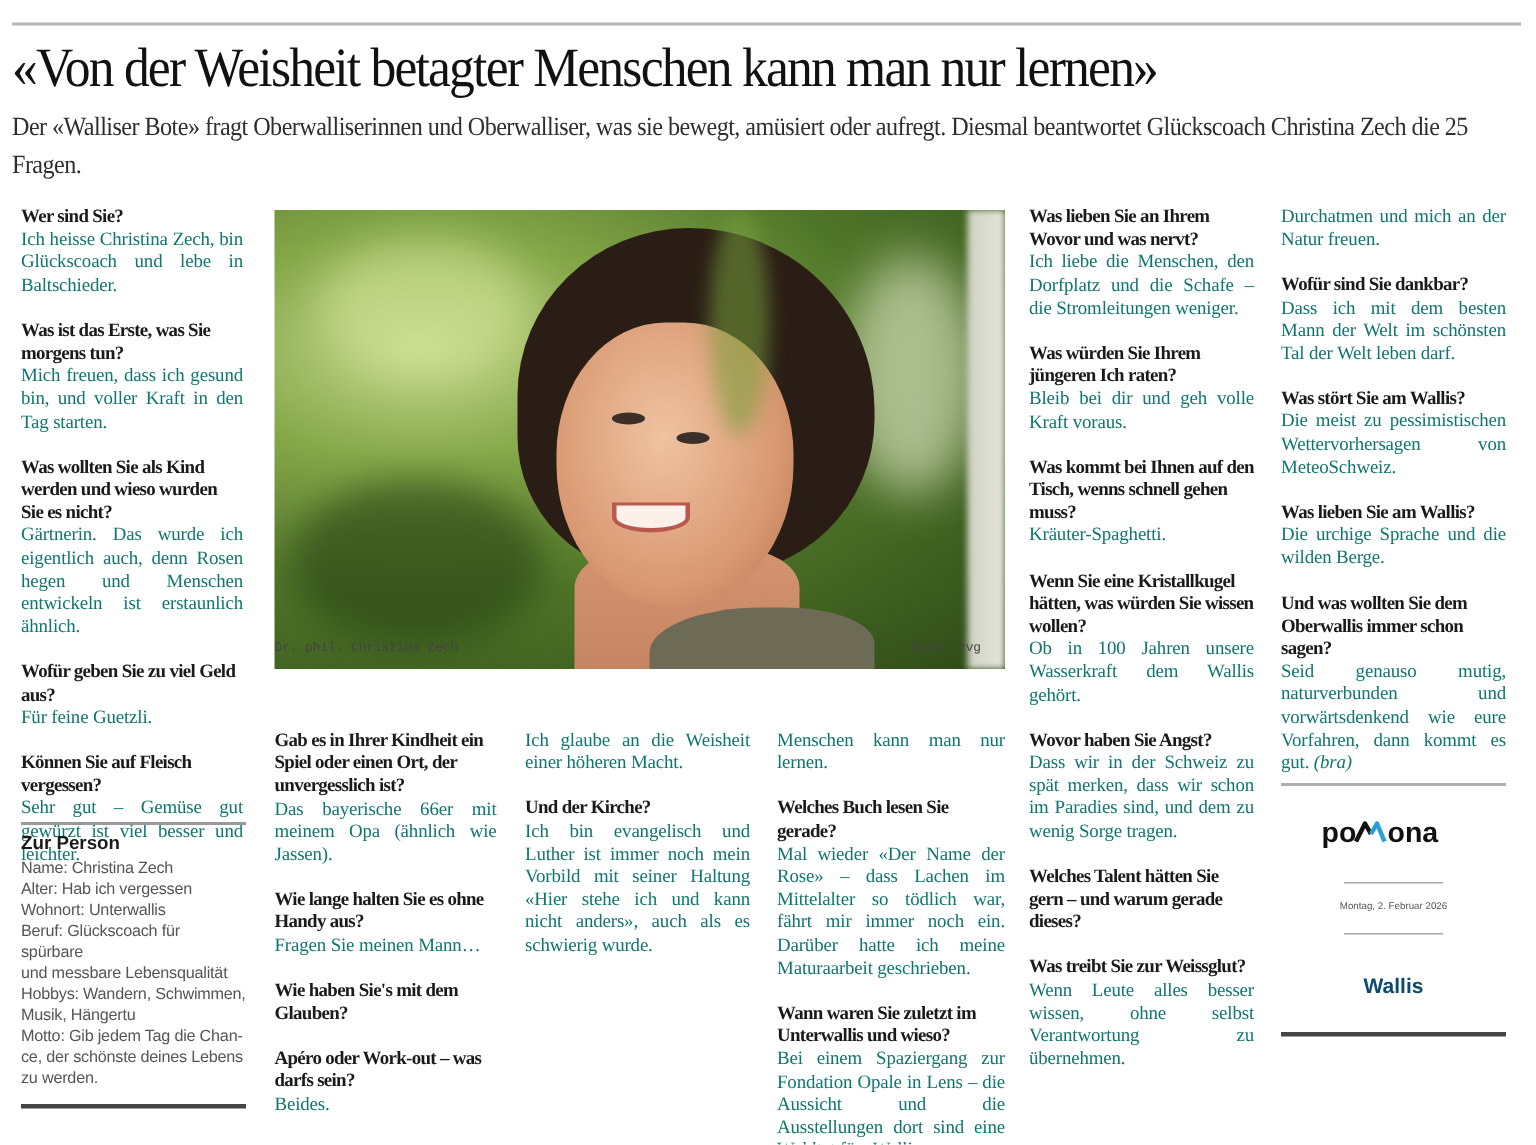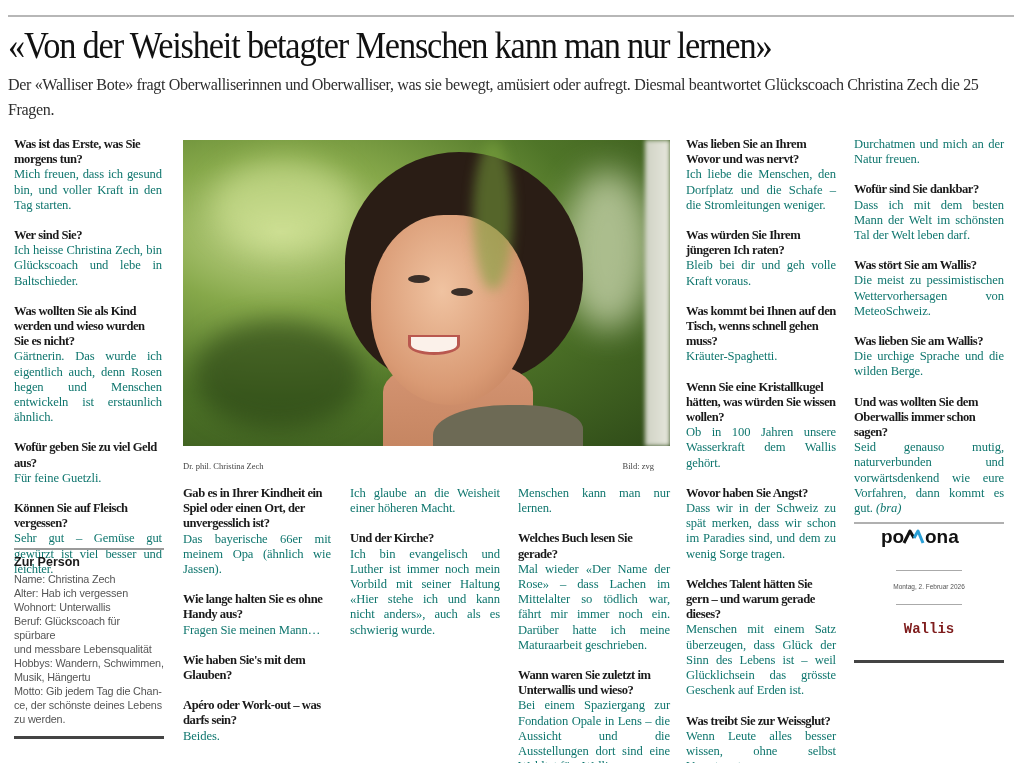--- a/index.html
+++ b/index.html
@@ -43,55 +43,55 @@
   .photo .trunk { position: absolute; left: 462px; top: 0; width: 25px; height: 306px; background: linear-gradient(90deg, #cfd2c4, #e6e6dc); filter: blur(2px); }
   .photo .hair { position: absolute; left: 162px; top: 12px; width: 238px; height: 232px; border-radius: 48% 52% 45% 40%; background: #2a1d15; }
   .photo .face { position: absolute; left: 188px; top: 75px; width: 158px; height: 190px; border-radius: 46% 46% 50% 50%; background: radial-gradient(ellipse at 45% 40%, #f0c3a1 0%, #d99a74 60%, #b87452 100%); }
   .photo .neck { position: absolute; left: 200px; top: 225px; width: 150px; height: 90px; background: linear-gradient(180deg, #d49472, #c48460); border-radius: 30% 30% 0 0; }
   .photo .shirt { position: absolute; left: 250px; top: 265px; width: 150px; height: 60px; background: #6d6a55; border-radius: 50% 40% 0 0; }
   .photo .eye1 { position: absolute; left: 225px; top: 135px; width: 22px; height: 8px; border-radius: 50%; background: #3b2f28; }
   .photo .eye2 { position: absolute; left: 268px; top: 148px; width: 22px; height: 8px; border-radius: 50%; background: #3b2f28; }
   .photo .mouth { position: absolute; left: 225px; top: 195px; width: 52px; height: 20px; border-radius: 0 0 50% 50%; background: #fbf1ea; border: 3px solid #b9584f; border-top-width: 2px; }
   .photo .leaf { position: absolute; left: 290px; top: 0px; width: 40px; height: 150px; border-radius: 50%; background: rgba(120,160,60,0.55); filter: blur(6px); }
 
-  .caption { position: absolute; left: 183px; top: 461px; width: 471px; font-family: Liberation Serif, serif; font-size: 8.5px; color: #444; }
+  .caption { position: absolute; left: 183px; top: 427px; width: 471px; font-family: Liberation Mono, monospace; font-size: 8.5px; color: #444; }
   .caption .credit { position: absolute; right: 0; top: 0; }
 
   .box { position: absolute; left: 14px; top: 548px; width: 150px; font-family: "Liberation Sans", sans-serif; }
   .box .rule-top { height: 2px; background: #9a9a9a; margin-bottom: 5px; }
   .box .title { font-weight: bold; font-size: 12.5px; color: #1a1a1a; margin-bottom: 3px; }
   .box .line { font-size: 10.8px; line-height: 14px; color: #555; letter-spacing: -0.15px; }
   .box .rule-bottom { height: 3px; background: #444; margin-top: 10px; }
 
   .brand { position: absolute; left: 854px; top: 522px; width: 150px; text-align: center; }
   .brand .rule-top { height: 2px; background: #b0b0b0; }
-  .brand .logo { height: 26px; display: flex; justify-content: center; align-items: center; }
+  .brand .logo { margin-top: 18px; height: 26px; display: flex; justify-content: center; align-items: center; }
   .brand .logo svg { display: block; }
   .brand .sep { width: 66px; height: 1px; background: #aaa; margin: 20px auto 0; }
   .brand .date { font-family: "Liberation Sans", sans-serif; font-size: 6.5px; color: #555; margin-top: 12px; }
   .brand .sep2 { width: 66px; height: 1px; background: #aaa; margin: 14px auto 0; }
-  .brand .section { font-family: Liberation Mono, monospace; font-weight: bold; font-size: 14px; color: #7f1d1d; margin-top: 16px; }
+  .brand .section { font-family: Liberation Sans, sans-serif; font-weight: bold; font-size: 14px; color: #0c4a6e; margin-top: 26px; }
   .brand .rule-bottom { height: 3px; background: #444; margin-top: 23px; }
 </style>
 </head>
 <body>
 
 <div class="top-rule"></div>
 
 <h1 class="headline">«Von der Weisheit betagter Menschen kann man nur lernen»</h1>
 <p class="lead">Der «Walliser Bote» fragt Oberwalliserinnen und Oberwalliser, was sie bewegt, amüsiert oder aufregt. Diesmal beantwortet Glückscoach Christina Zech die 25 Fragen.</p>
 
 <div class="col c1">
   <div class="qa">
+      <div class="q">Wer sind Sie?</div>
+      <div class="a">Ich heisse Christina Zech, bin Glückscoach und lebe in Baltschieder.</div>
+    </div>
+  <div class="qa">
       <div class="q">Was ist das Erste, was Sie morgens tun?</div>
       <div class="a">Mich freuen, dass ich gesund bin, und voller Kraft in den Tag starten.</div>
-    </div>
-  <div class="qa">
-      <div class="q">Wer sind Sie?</div>
-      <div class="a">Ich heisse Christina Zech, bin Glückscoach und lebe in Baltschieder.</div>
     </div>
   <div class="qa">
       <div class="q">Was wollten Sie als Kind werden und wieso wurden Sie es nicht?</div>
       <div class="a">Gärtnerin. Das wurde ich eigentlich auch, denn Rosen hegen und Menschen entwickeln ist erstaunlich ähnlich.</div>
     </div>
   <div class="qa">
       <div class="q">Wofür geben Sie zu viel Geld aus?</div>
       <div class="a">Für feine Guetzli.</div>
     </div>
   <div class="qa">
@@ -193,21 +193,20 @@
   <div class="qa">
       <div class="q">Wenn Sie eine Kristallkugel hätten, was würden Sie wissen wollen?</div>
       <div class="a">Ob in 100 Jahren unsere Wasserkraft dem Wallis gehört.</div>
     </div>
   <div class="qa">
       <div class="q">Wovor haben Sie Angst?</div>
       <div class="a">Dass wir in der Schweiz zu spät merken, dass wir schon im Paradies sind, und dem zu wenig Sorge tragen.</div>
     </div>
   <div class="qa">
       <div class="q">Welches Talent hätten Sie gern – und warum gerade dieses?</div>
-      <div class="a">Menschen mit einem Satz überzeugen, dass Glück der Sinn des Lebens ist – weil Glücklichsein das grösste Geschenk auf Erden ist.</div>
     </div>
   <div class="qa">
       <div class="q">Was treibt Sie zur Weissglut?</div>
       <div class="a">Wenn Leute alles besser wissen, ohne selbst Verantwortung zu übernehmen.</div>
     </div>
 
 </div>
 
 <div class="col c6">
   <div class="qa">

